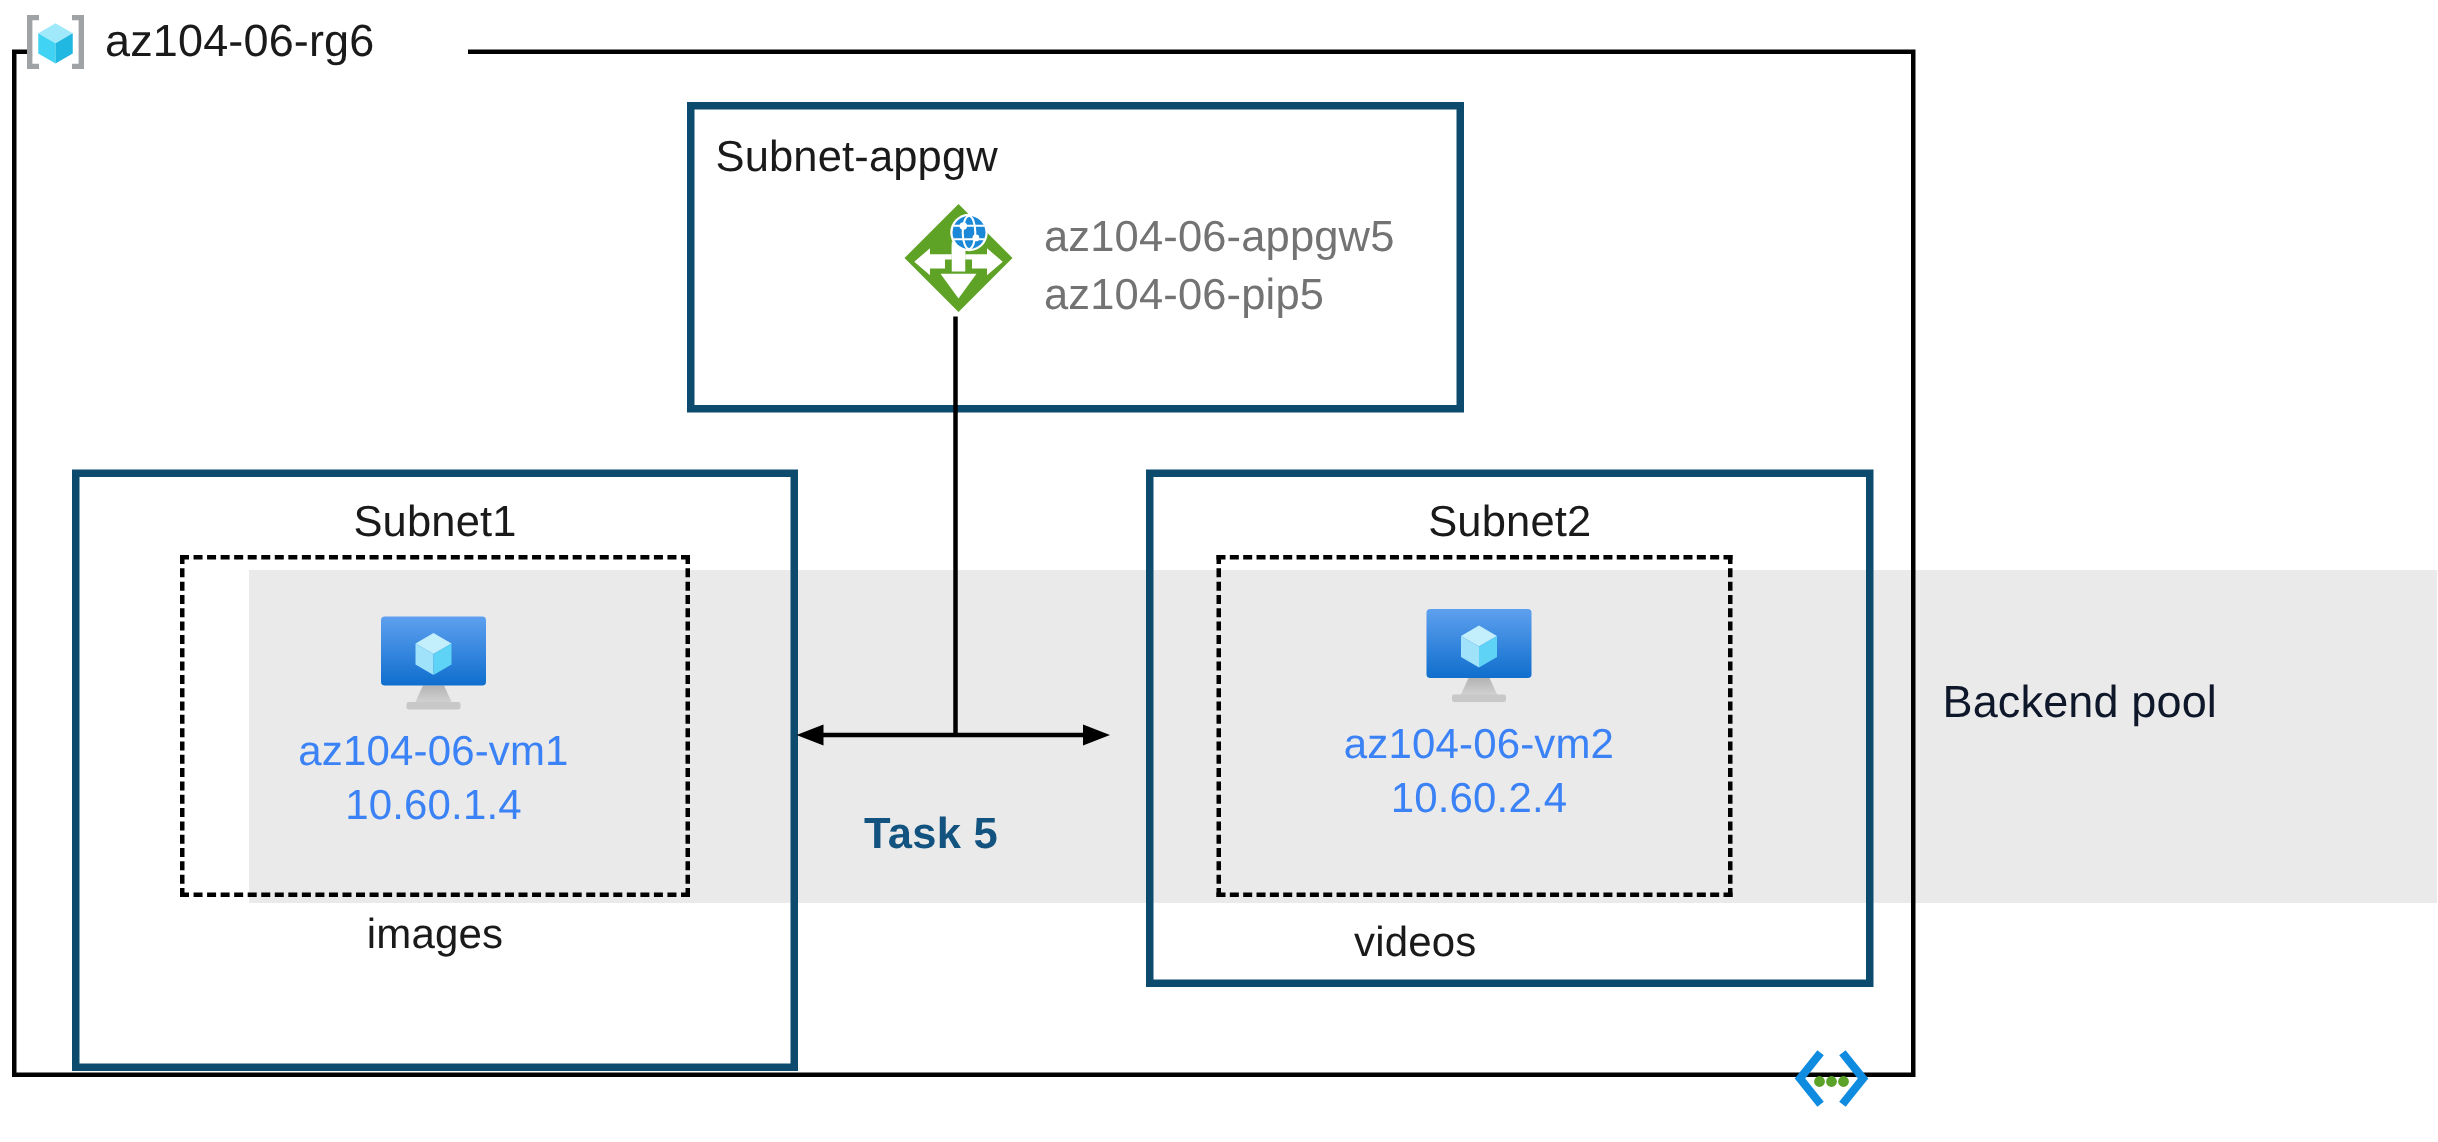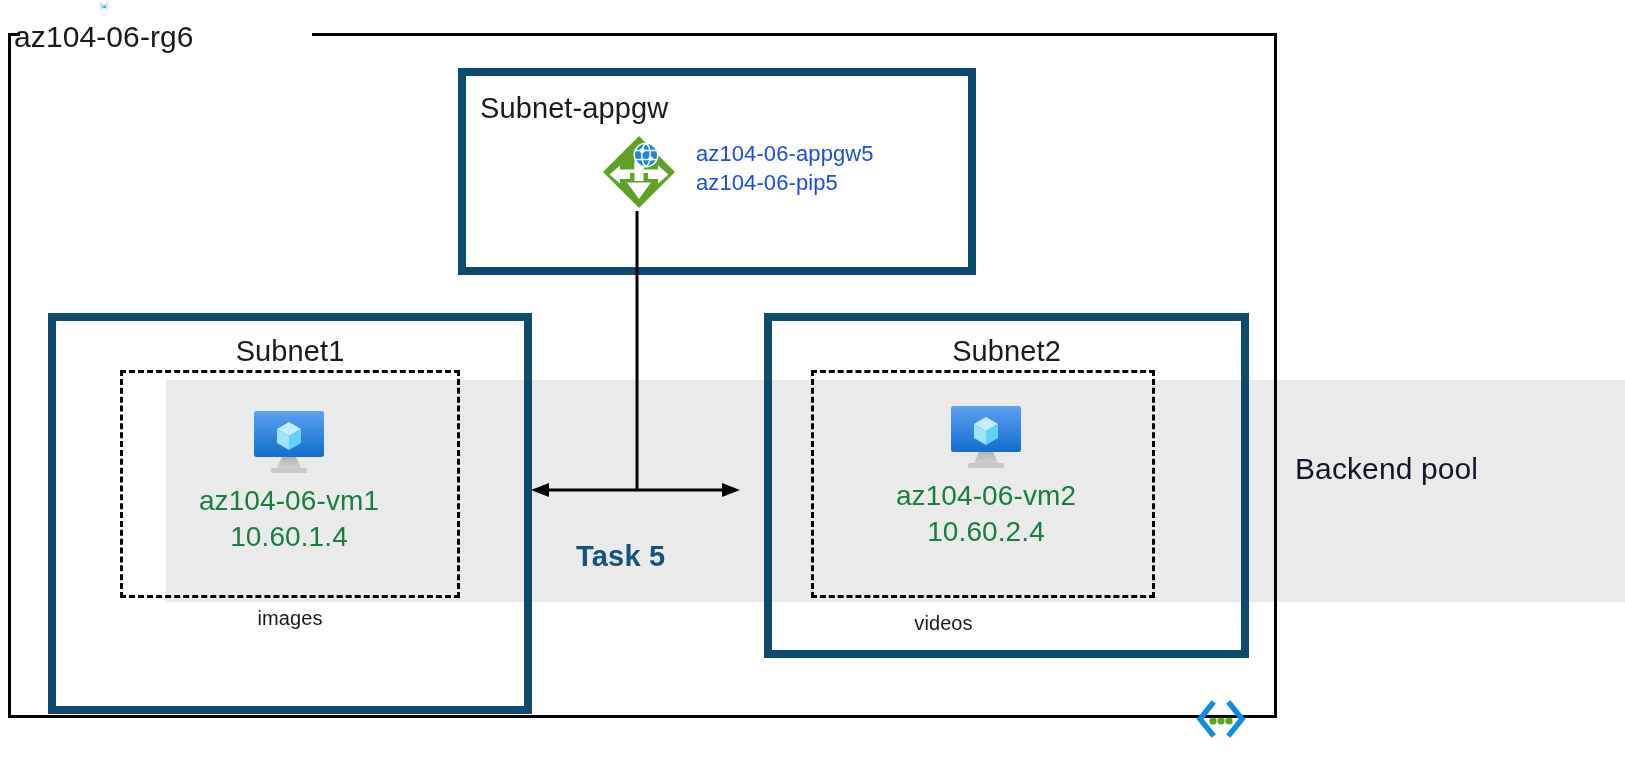--- a/index.html
+++ b/index.html
@@ -60,40 +60,39 @@
     background: #ffffff;
   }
   .rg-header {
     position: absolute;
     left: 14px;
     top: 2px;
     display: flex;
     align-items: center;
     gap: 10px;
     height: 52px;
-    flex-direction: column;
   }
   .rg-title {
     font-size: 30px;
     color: #1a1a1a;
     white-space: nowrap;
     letter-spacing: 0.1px;
   }
 
   
   .rg-icon {
     width: 46px;
     height: 44px;
     display: block;
   }
 
   
   .subnet-box {
     position: absolute;
-    border: 8px solid #0c4a6e;
+    border: 5px solid #0c4a6e;
     box-sizing: border-box;
     background: transparent;
     padding-left: 26px;
   }
   .subnet-appgw {
     left: 458px;
     top: 68px;
     width: 518px;
     height: 207px;
   }
@@ -156,30 +155,30 @@
   .vm1 { left: 139px; top: 405px; }
   .vm2 { left: 836px; top: 400px; }
   .vm-icon {
     display: block;
     margin: 0 auto 6px auto;
     width: 80px;
     height: 72px;
   }
   .vm-name, .vm-ip {
     font-size: 28px;
-    color: #15803d;
+    color: #3b82f6;
     line-height: 1.28;
     white-space: nowrap;
     letter-spacing: 0.1px;
   }
 
   
   .subnet-caption {
     position: absolute;
-    font-size: 20px;
+    font-size: 28px;
     color: #1a1a1a;
     white-space: nowrap;
     text-align: center;
     letter-spacing: 0.1px;
   }
   .caption-images { left: 48px; top: 607px; width: 484px; }
   .caption-videos { left: 738px; top: 612px; width: 411px; }
 
   
   .appgw-group {
@@ -193,22 +192,22 @@
   .appgw-icon {
     width: 78px;
     height: 78px;
     display: block;
     flex: 0 0 auto;
   }
   .appgw-labels {
     padding-top: 6px;
   }
   .appgw-name {
-    font-size: 22px;
-    color: #1d4ed8;
+    font-size: 29px;
+    color: #737373;
     line-height: 1.34;
     white-space: nowrap;
     letter-spacing: 0.1px;
   }
 
   
   .connector-svg {
     position: absolute;
     left: 0;
     top: 0;

